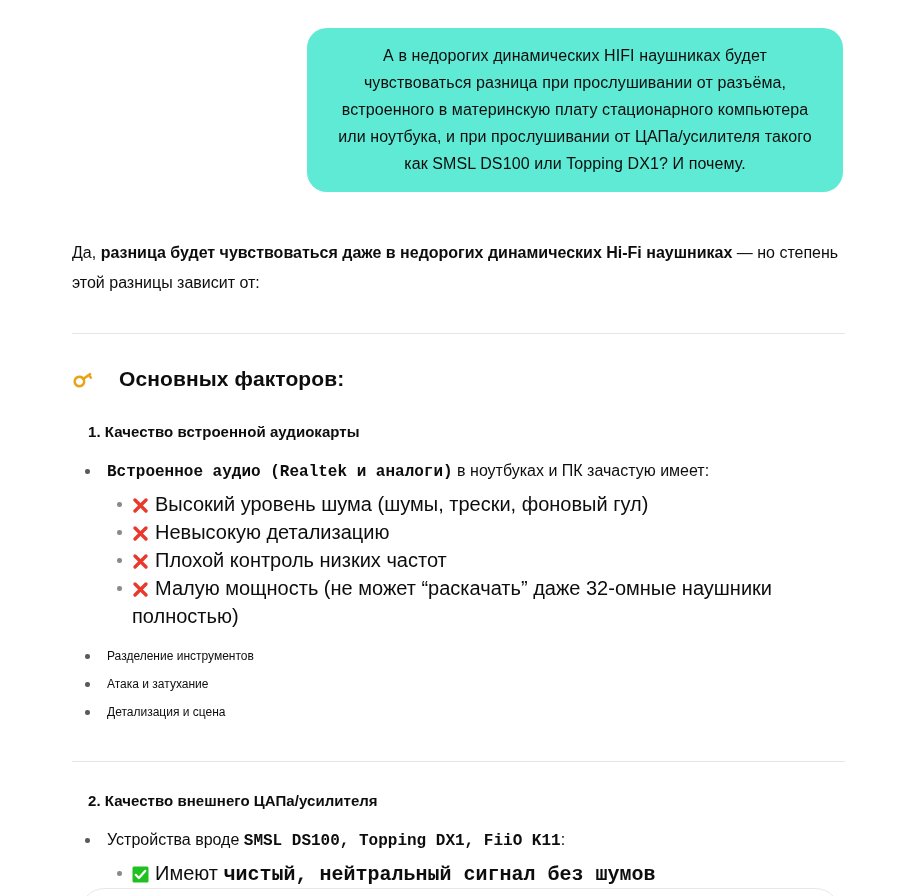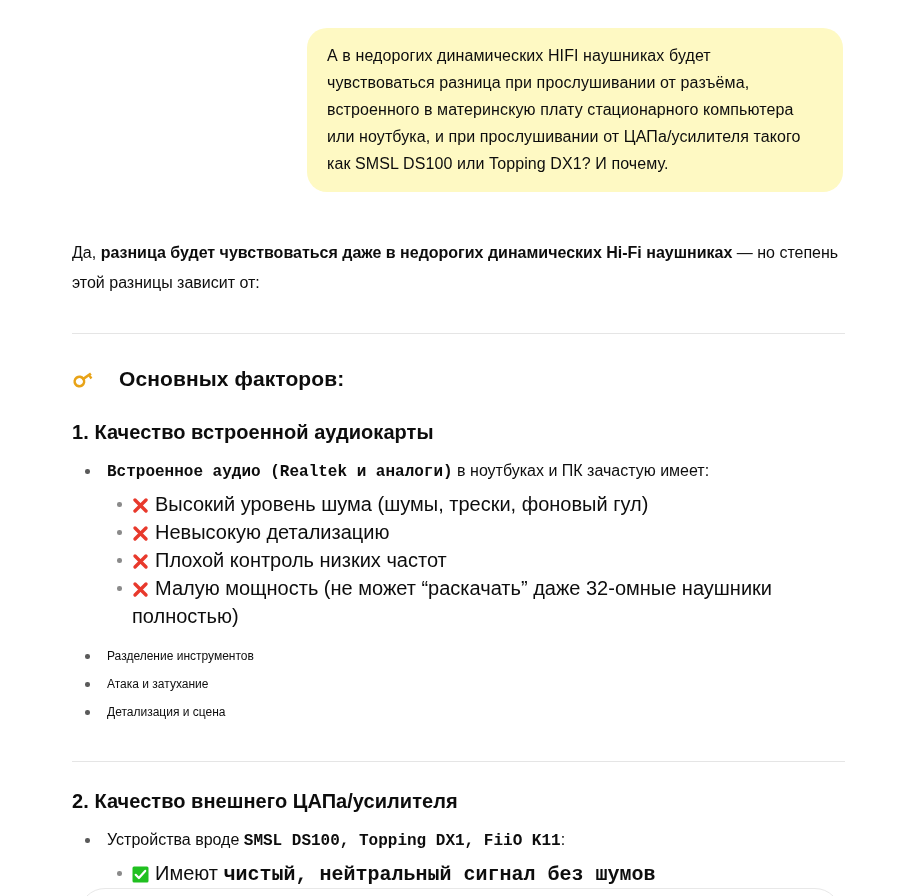--- a/index.html
+++ b/index.html
@@ -22,25 +22,26 @@
     height: 896px;
   }
 
   
   .user-row {
     display: flex;
     justify-content: flex-end;
     padding: 28px 62px 0 0;
   }
   .user-bubble {
-    background: #fef9c3;
+    background: #5eead4;
     border-radius: 20px;
     padding: 14px 20px 15px 20px;
     max-width: 536px;
     box-sizing: border-box;
+    text-align: center;
   }
   .user-bubble p {
     margin: 0;
     font-size: 16px;
     line-height: 27px;
     color: #0d0d0d;
     letter-spacing: 0.1px;
   }
 
   
@@ -67,24 +68,24 @@
     font-size: 21px;
     font-weight: 600;
     line-height: 28px;
     margin: 31px 0 0 0;
     letter-spacing: 0.1px;
     display: flex;
     align-items: center;
     gap: 25px;
   }
   h3.sub-head {
-    font-size: 20px;
+    font-size: 15px;
     font-weight: 700;
     line-height: 24px;
-    margin: 27px 0 0 0;
+    margin: 27px 0 0 16px;
     letter-spacing: 0.05px;
   }
 
   ul {
     list-style: none;
     margin: 0;
     padding: 0;
   }
   ul.lvl1 { margin-top: 13px; }
   ul.lvl1 > li {

